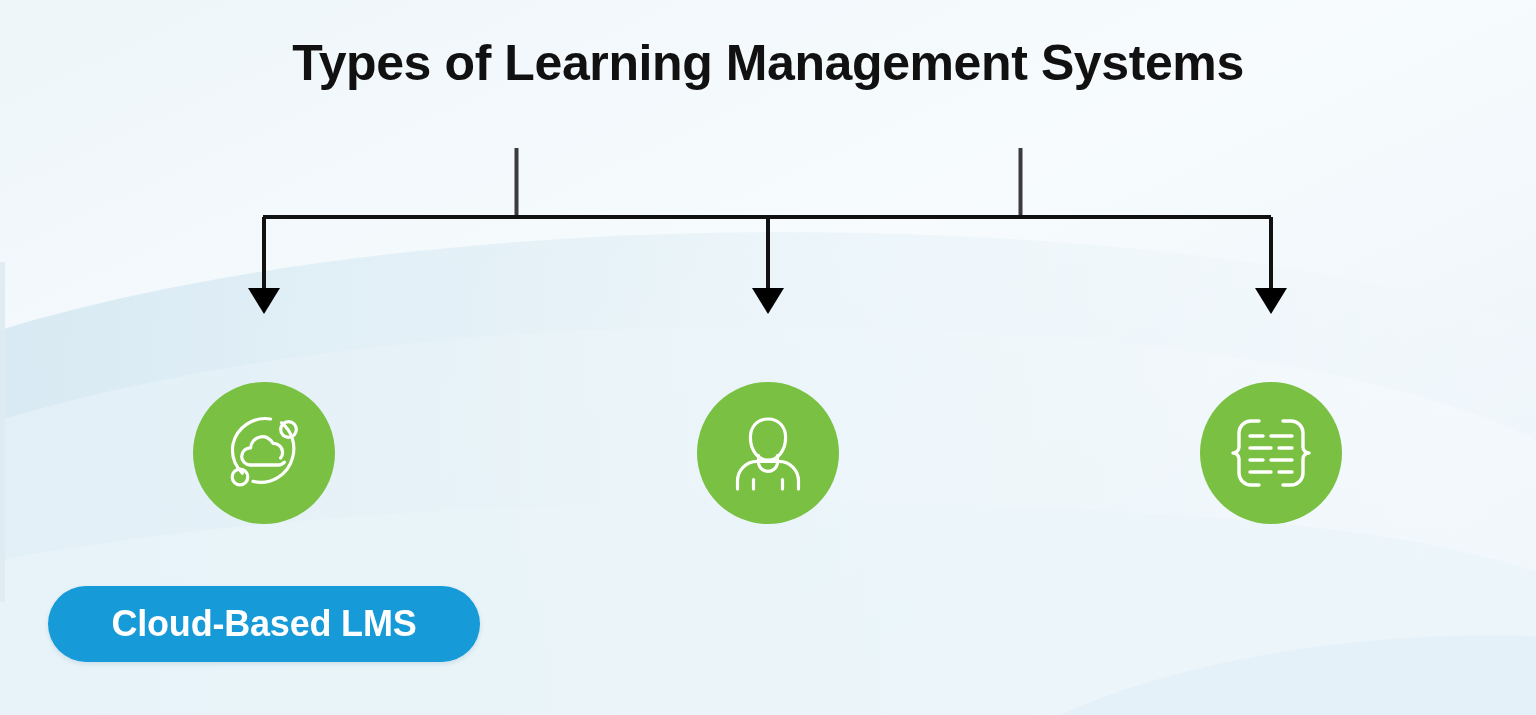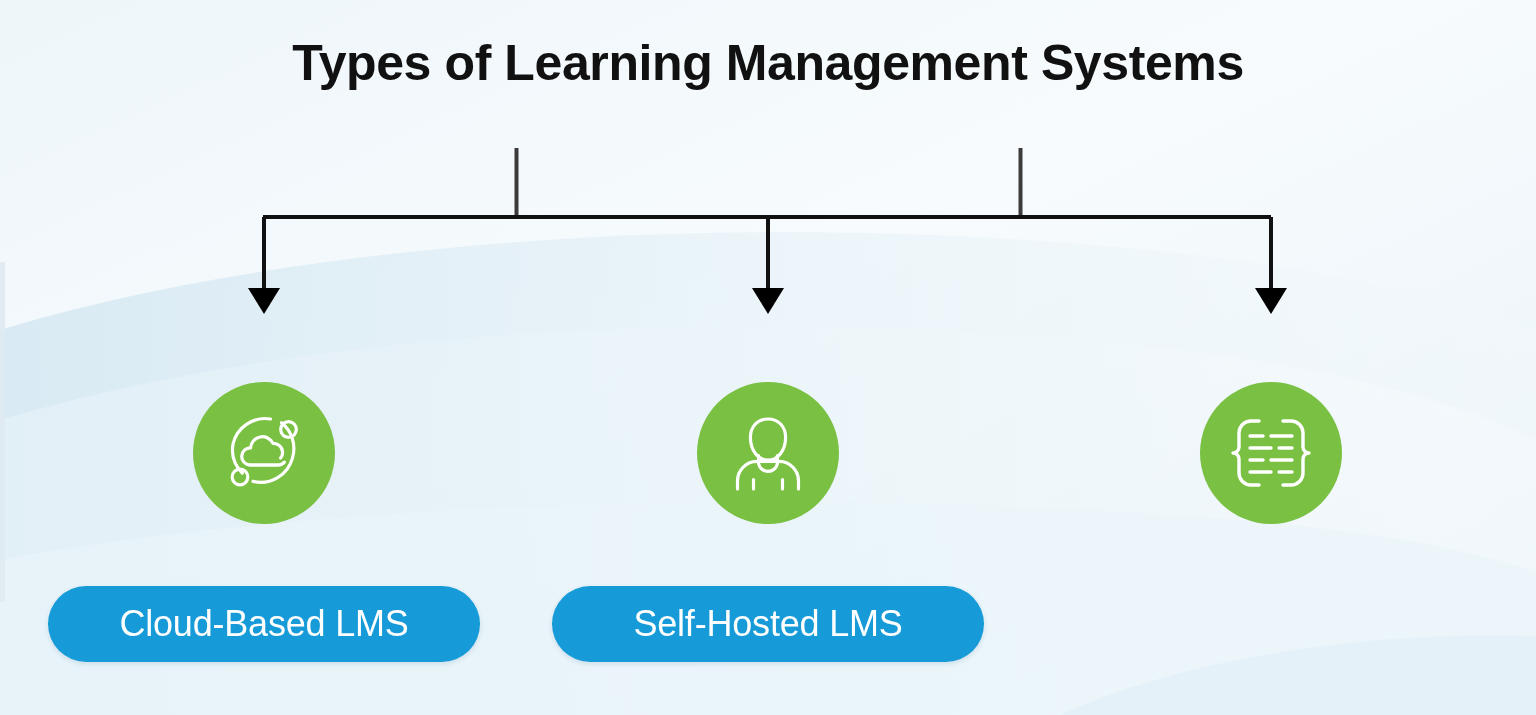--- a/index.html
+++ b/index.html
@@ -73,21 +73,21 @@
     background: #169bd8;
     display: flex;
     align-items: center;
     justify-content: center;
     box-shadow: 0 2px 5px rgba(20,90,130,0.14);
   }
   .pill-label {
     color: #ffffff;
     font-family: "Liberation Sans", sans-serif;
     font-size: 36px;
-    font-weight: 400;
+    font-weight: 700;
     letter-spacing: -0.2px;
     white-space: nowrap;
   }
 </style>
 </head>
 <body>
 
 <div id="canvas">
 
   <svg class="bg-layer" viewBox="0 0 1536 715" preserveAspectRatio="none">
@@ -163,23 +163,20 @@
 
       <path d="M36.6,48.5 l0,8.2 a9.6,9.6 0 0 0 18.8,0 l0,-8.2"></path>
 
       <path d="M15.5,82 l0,-8.0 a19.6,19.6 0 0 1 19.6,-19.6 l21.8,0 a19.6,19.6 0 0 1 19.6,19.6 l0,8.0"></path>
 
       <path d="M31.5,72.5 l0,9.5"></path>
       <path d="M60.5,72.5 l0,9.5"></path>
     </svg>
   </div>
 
-  <div class="pill" style="left:552px; top:586px; width:432px;">
-    <span class="pill-label">Self-Hosted LMS</span>
-  </div>
 
   <div class="icon-circle" style="left:1200px; top:382px;">
     <svg width="92" height="92" viewBox="0 0 92 92" fill="none" stroke="#ffffff" stroke-width="3.4" stroke-linecap="round" stroke-linejoin="round">
 
       <path d="M34,14 L26,14 a12,12 0 0 0 -12,12 l0,14 a6,6 0 0 1 -6,6 a6,6 0 0 1 6,6 l0,14
                a12,12 0 0 0 12,12 l8,0"></path>
       <path d="M58,14 L66,14 a12,12 0 0 1 12,12 l0,14 a6,6 0 0 0 6,6 a6,6 0 0 0 -6,6 l0,14
                a12,12 0 0 1 -12,12 l-8,0"></path>
 
       <path d="M25,29 L38,29"></path>

